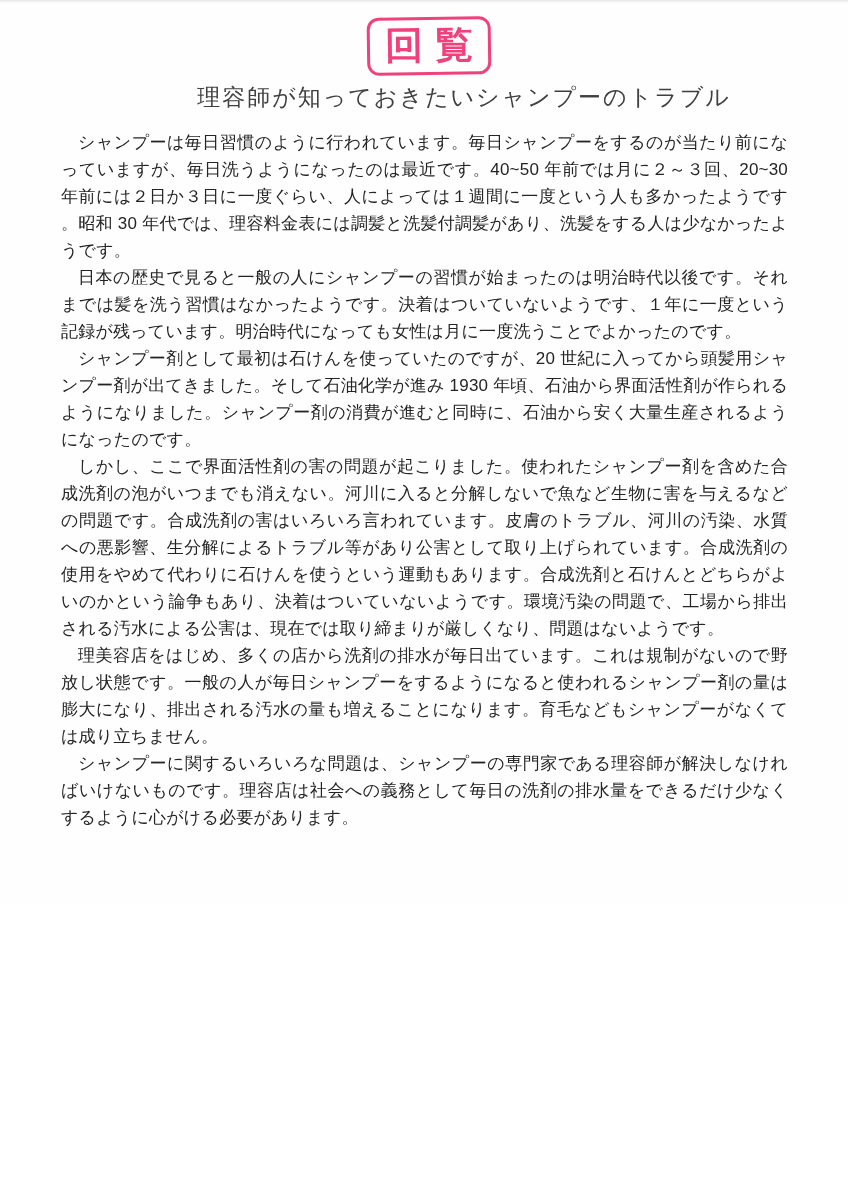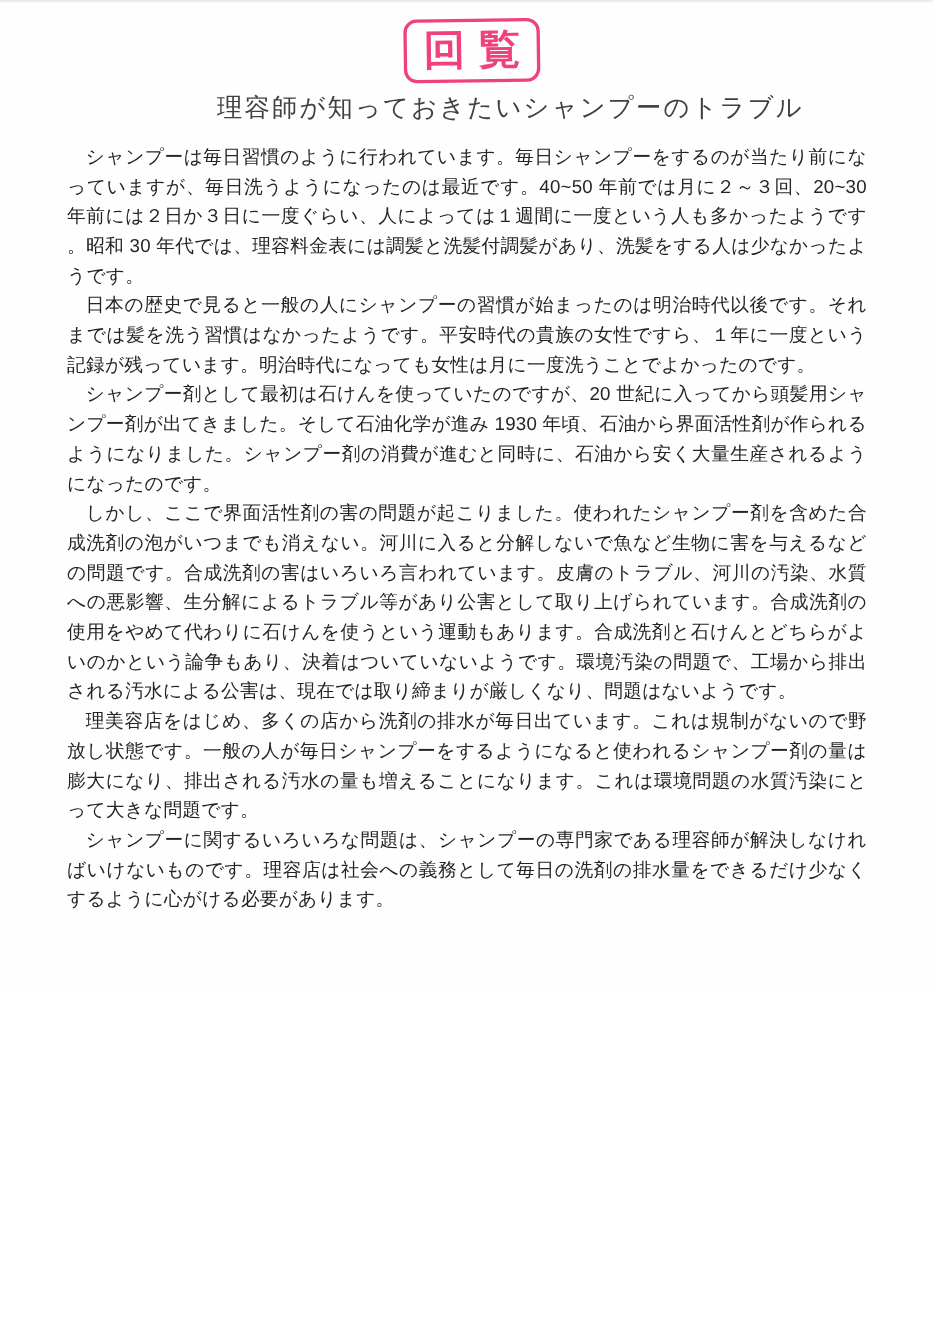--- a/index.html
+++ b/index.html
@@ -94,21 +94,21 @@
   <div class="scan-edge-top"></div>
 
   <div class="stamp" style="border-color: rgb(241, 65, 125);">
     <span style="color: rgb(241, 65, 125);">回覧</span>
   </div>
 
   <h1 class="title">理容師が知っておきたいシャンプーのトラブル</h1>
 
   <div class="body-text" id="body-text">
       <p>シャンプーは毎日習慣のように行われています。毎日シャンプーをするのが当たり前になっていますが、毎日洗うようになったのは最近です。40~50 年前では月に２～３回、20~30 年前には２日か３日に一度ぐらい、人によっては１週間に一度という人も多かったようです。昭和 30 年代では、理容料金表には調髪と洗髪付調髪があり、洗髪をする人は少なかったようです。</p>
-      <p>日本の歴史で見ると一般の人にシャンプーの習慣が始まったのは明治時代以後です。それまでは髪を洗う習慣はなかったようです。平安時代の貴族の女性ですら、１年に一度という記録が残っています。明治時代になっても女性は月に一度洗うことでよかったのです。</p>
+      <p>日本の歴史で見ると一般の人にシャンプーの習慣が始まったのは明治時代以後です。それまでは髪を洗う習慣はなかったようです。決着はついていないようです、１年に一度という記録が残っています。明治時代になっても女性は月に一度洗うことでよかったのです。</p>
       <p>シャンプー剤として最初は石けんを使っていたのですが、20 世紀に入ってから頭髪用シャンプー剤が出てきました。そして石油化学が進み 1930 年頃、石油から界面活性剤が作られるようになりました。シャンプー剤の消費が進むと同時に、石油から安く大量生産されるようになったのです。</p>
       <p>しかし、ここで界面活性剤の害の問題が起こりました。使われたシャンプー剤を含めた合成洗剤の泡がいつまでも消えない。河川に入ると分解しないで魚など生物に害を与えるなどの問題です。合成洗剤の害はいろいろ言われています。皮膚のトラブル、河川の汚染、水質への悪影響、生分解によるトラブル等があり公害として取り上げられています。合成洗剤の使用をやめて代わりに石けんを使うという運動もあります。合成洗剤と石けんとどちらがよいのかという論争もあり、決着はついていないようです。環境汚染の問題で、工場から排出される汚水による公害は、現在では取り締まりが厳しくなり、問題はないようです。</p>
-      <p>理美容店をはじめ、多くの店から洗剤の排水が毎日出ています。これは規制がないので野放し状態です。一般の人が毎日シャンプーをするようになると使われるシャンプー剤の量は膨大になり、排出される汚水の量も増えることになります。これは環境問題の水質汚染にとって大きな問題です。</p>
+      <p>理美容店をはじめ、多くの店から洗剤の排水が毎日出ています。これは規制がないので野放し状態です。一般の人が毎日シャンプーをするようになると使われるシャンプー剤の量は膨大になり、排出される汚水の量も増えることになります。育毛などもシャンプーがなくては成り立ちません。</p>
       <p>シャンプーに関するいろいろな問題は、シャンプーの専門家である理容師が解決しなければいけないものです。理容店は社会への義務として毎日の洗剤の排水量をできるだけ少なくするように心がける必要があります。</p>
     </div>
 
   <div class="page-number">1</div>
 </div>
 
 </body></html>

